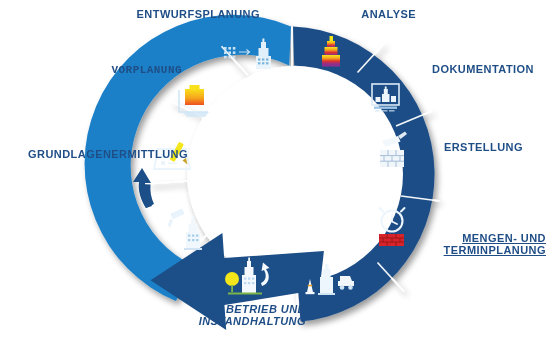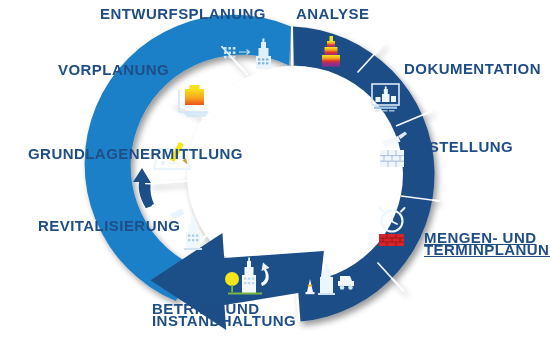--- a/index.html
+++ b/index.html
@@ -6,40 +6,40 @@
   body{width:550px;height:356px;position:relative;overflow:hidden;
        font-family:"Liberation Sans","DejaVu Sans",sans-serif;}
 
   #stage{position:absolute;left:0;top:0;width:550px;height:356px;background:#fff;}
 
   .diagram-svg{position:absolute;left:0;top:0;width:550px;height:356px;}
 
   .seg-label{
     position:absolute;
     color:#1f4e87;
-    font-size:15px;
+    font-size:11px;
     font-weight:700;
     letter-spacing:0.45px;
     line-height:12.4px;
-    text-align:left;
+    text-align:right;
     white-space:pre-line;
     text-transform:uppercase;
     user-select:none;
   }
   .lbl-entwurfsplanung{left:100px;top:8px;width:160px;}
   .lbl-analyse        {left:296px;top:8px;width:120px;}
   .lbl-dokumentation  {left:404px;top:63px;width:130px;}
   .lbl-erstellung     {left:407px;top:141px;width:116px;}
   .lbl-mengen         {left:424px;top:232px;width:122px;text-decoration:underline;}
   .lbl-baustellen     {left:330px;top:303px;width:120px;}
-  .lbl-betrieb        {left:152px;top:303px;width:138px;}
+  .lbl-betrieb        {left:168px;top:303px;width:138px;font-style:italic;}
   .lbl-rueckbau       {left:96px;top:269px;width:96px;}
   .lbl-revitalisierung{left:38px;top:220px;width:140px;}
   .lbl-grundlagen     {left:0px;top:148px;width:152px;padding-left:28px;}
-  .lbl-vorplanung     {left:58px;top:64px;width:124px;}
+  .lbl-vorplanung     {left:58px;top:64px;width:124px;font-family:Liberation Mono, monospace;}
 
   .lbl-rueckbau{color:#ffffff;}
 
   .bottom-rule{
     position:absolute;left:0;bottom:0;width:550px;height:3px;
     background:#ffffff;
   }
 </style>
 </head>
 <body>
@@ -326,18 +326,17 @@
   </svg>
 
   <div class="seg-label lbl-entwurfsplanung">ENTWURFSPLANUNG</div>
   <div class="seg-label lbl-dokumentation">DOKUMENTATION</div>
   <div class="seg-label lbl-analyse">ANALYSE</div>
   <div class="seg-label lbl-erstellung">ERSTELLUNG</div>
   <div class="seg-label lbl-mengen">MENGEN- UND
 TERMINPLANUNG</div>
   <div class="seg-label lbl-betrieb">BETRIEB UND
 INSTANDHALTUNG</div>
-  <div class="seg-label lbl-revitalisierung">REVITALISIERUNG</div>
   <div class="seg-label lbl-grundlagen">GRUNDLAGENERMITTLUNG</div>
   <div class="seg-label lbl-vorplanung">VORPLANUNG</div>
 
   <div class="bottom-rule"></div>
 </div>
 
 </body></html>

